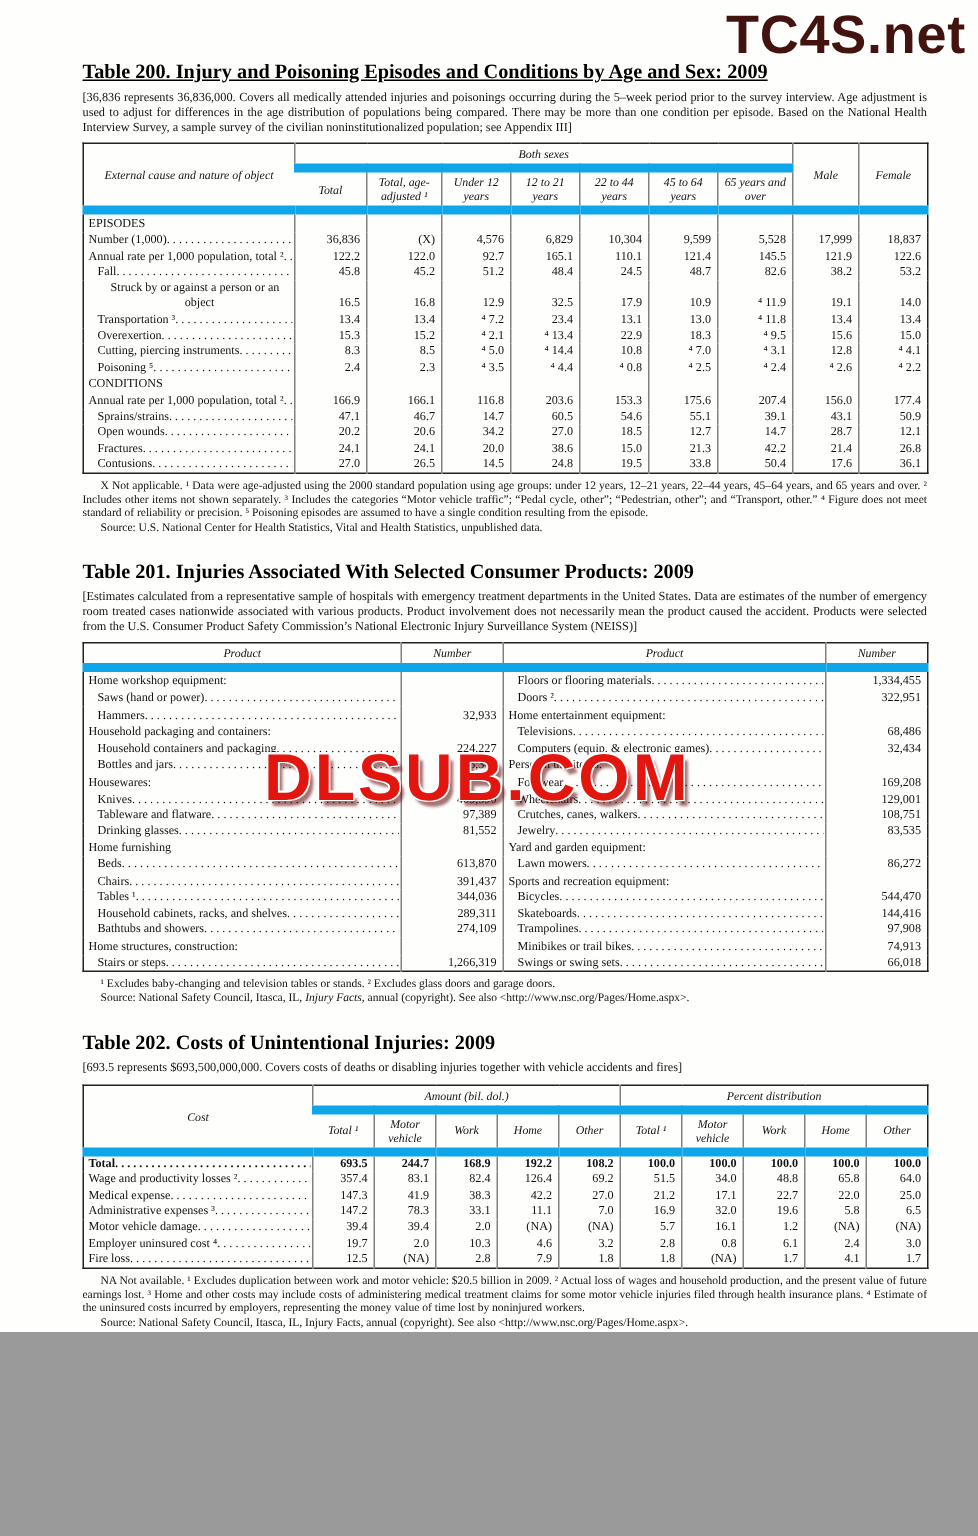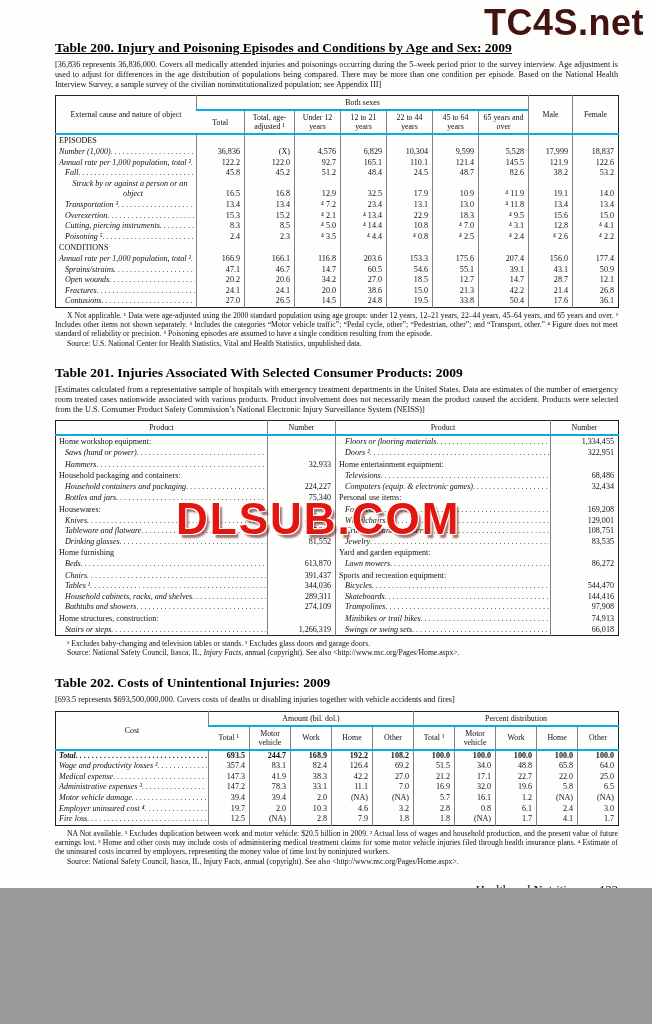--- a/index.html
+++ b/index.html
@@ -9,26 +9,26 @@
   .ttl{font-size:13.5px;line-height:16px;font-weight:bold;margin:0 0 4px 0;color:#000;}
   .t200w{width:540px;text-decoration:underline;}
   .note{font-size:8.2px;line-height:9.8px;text-align:justify;margin:0 0 6px 0;width:563px;}
   .fn{font-size:7.7px;line-height:9.3px;text-align:justify;margin:3px 0 0 0;text-indent:12px;width:563px;}
   .src{margin:0;}
   .tsec{margin-bottom:17px;}
   table.dtable{border-collapse:collapse;width:563px;table-layout:fixed;font-size:8.1px;border:1.4px solid #222;}
   .dtable th{font-weight:normal;font-size:7.9px;line-height:9px;text-align:center;padding:2px 1px;vertical-align:middle;}
   .dtable th,.dtable td{border-left:1px solid #808080;}
   .dtable th:first-child,.dtable td:first-child{border-left:none;}
-  .dtable thead th{border-bottom:2px solid #0ea5e9;}
+  .dtable thead th{border-bottom:6px solid #0ea5e9;font-style:italic;}
   td.num{text-align:right;padding:0 4px 0 1px;line-height:10.6px;vertical-align:bottom;}
   td.stub{padding:0 1px 0 3px;line-height:10.6px;vertical-align:bottom;}
   td.stub.sec{text-align:left;padding-top:1px;}
   td.stub.ind{padding-left:9px;text-align:center;}
-  .cw{display:flex;align-items:flex-end;font-style:italic;}
+  .cw{display:flex;align-items:flex-end;}
   .lt{padding-left:6px;text-indent:-6px;}
   .dots{flex:1;overflow:hidden;white-space:nowrap;}
   .dots::before{content:" . . . . . . . . . . . . . . . . . . . . . . . . . . . . . . . . . . . . . . . . . . . . . . . . . . . . . . . . . . . .";}
   .b{font-weight:bold;}
   .it{font-style:italic;}
   .pfoot{width:563px;text-align:right;font-size:12.5px;margin-top:8px;color:#000;}
   .pnum{margin-left:20px;}
   .census{width:563px;font-size:8px;margin-top:6px;color:#222;}
   .wm-top{position:absolute;top:2px;right:8px;font-family:"Liberation Sans","DejaVu Sans",sans-serif;
           font-weight:700;font-size:36px;color:#431310;letter-spacing:0.5px;z-index:5;}

